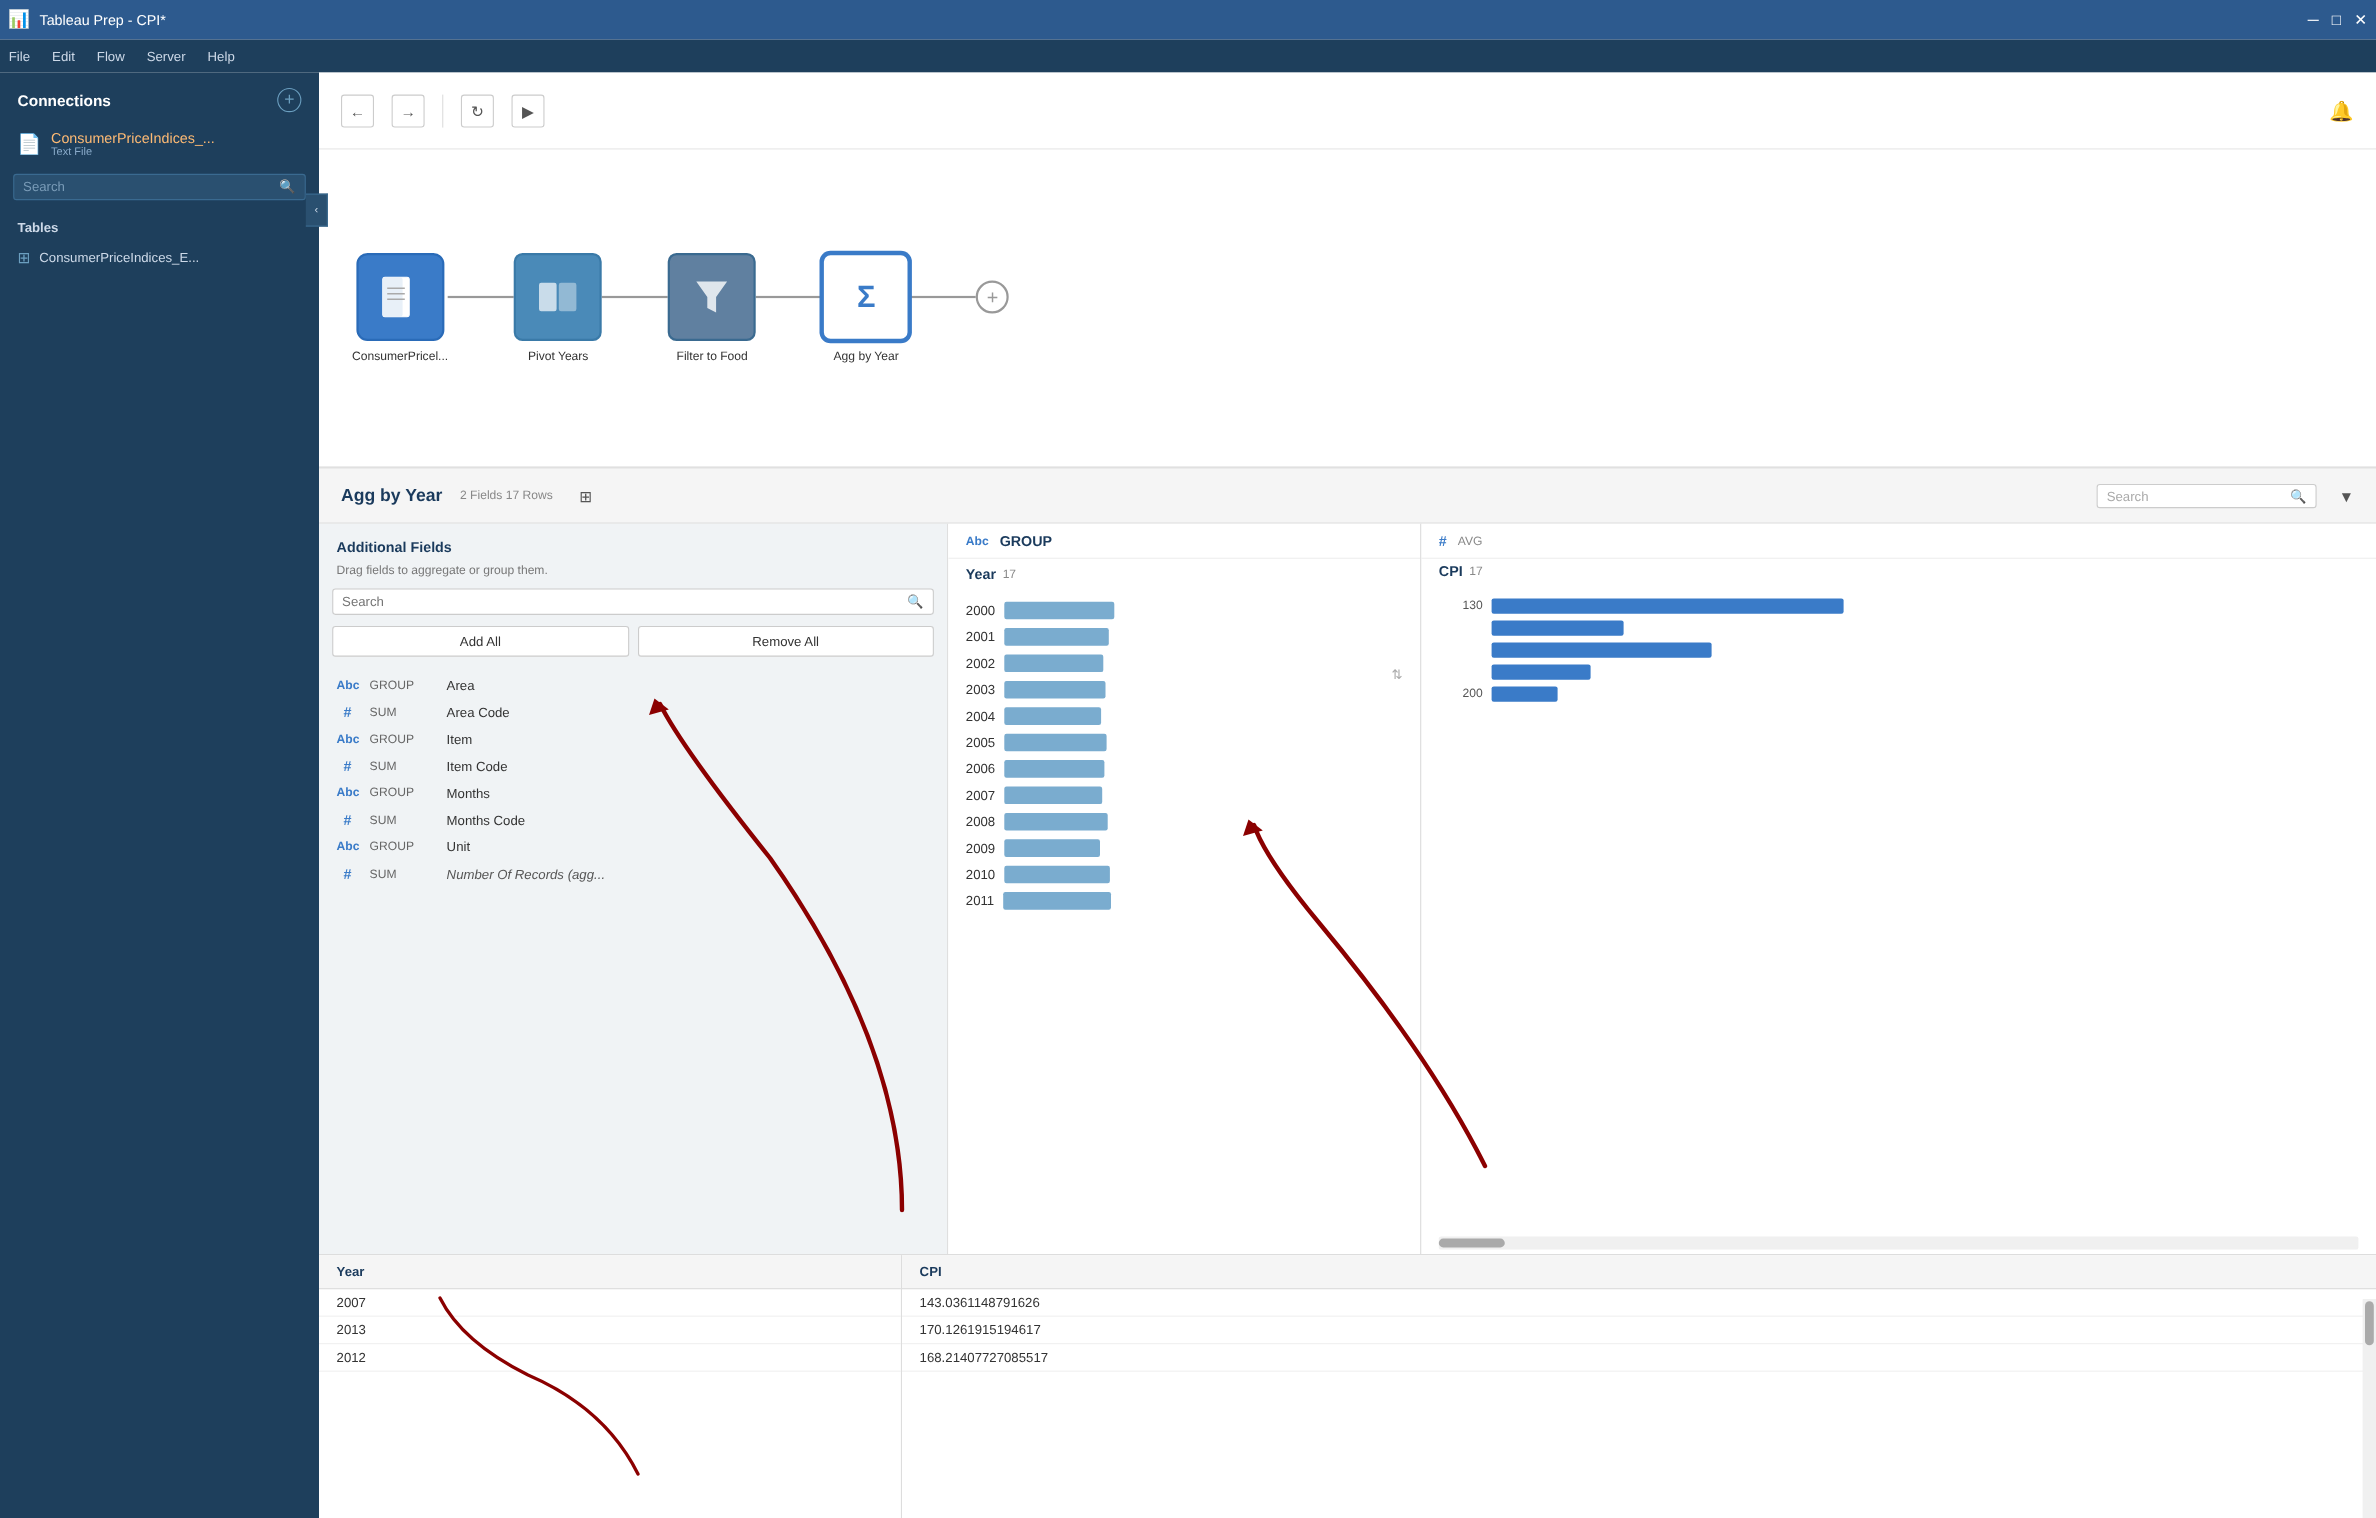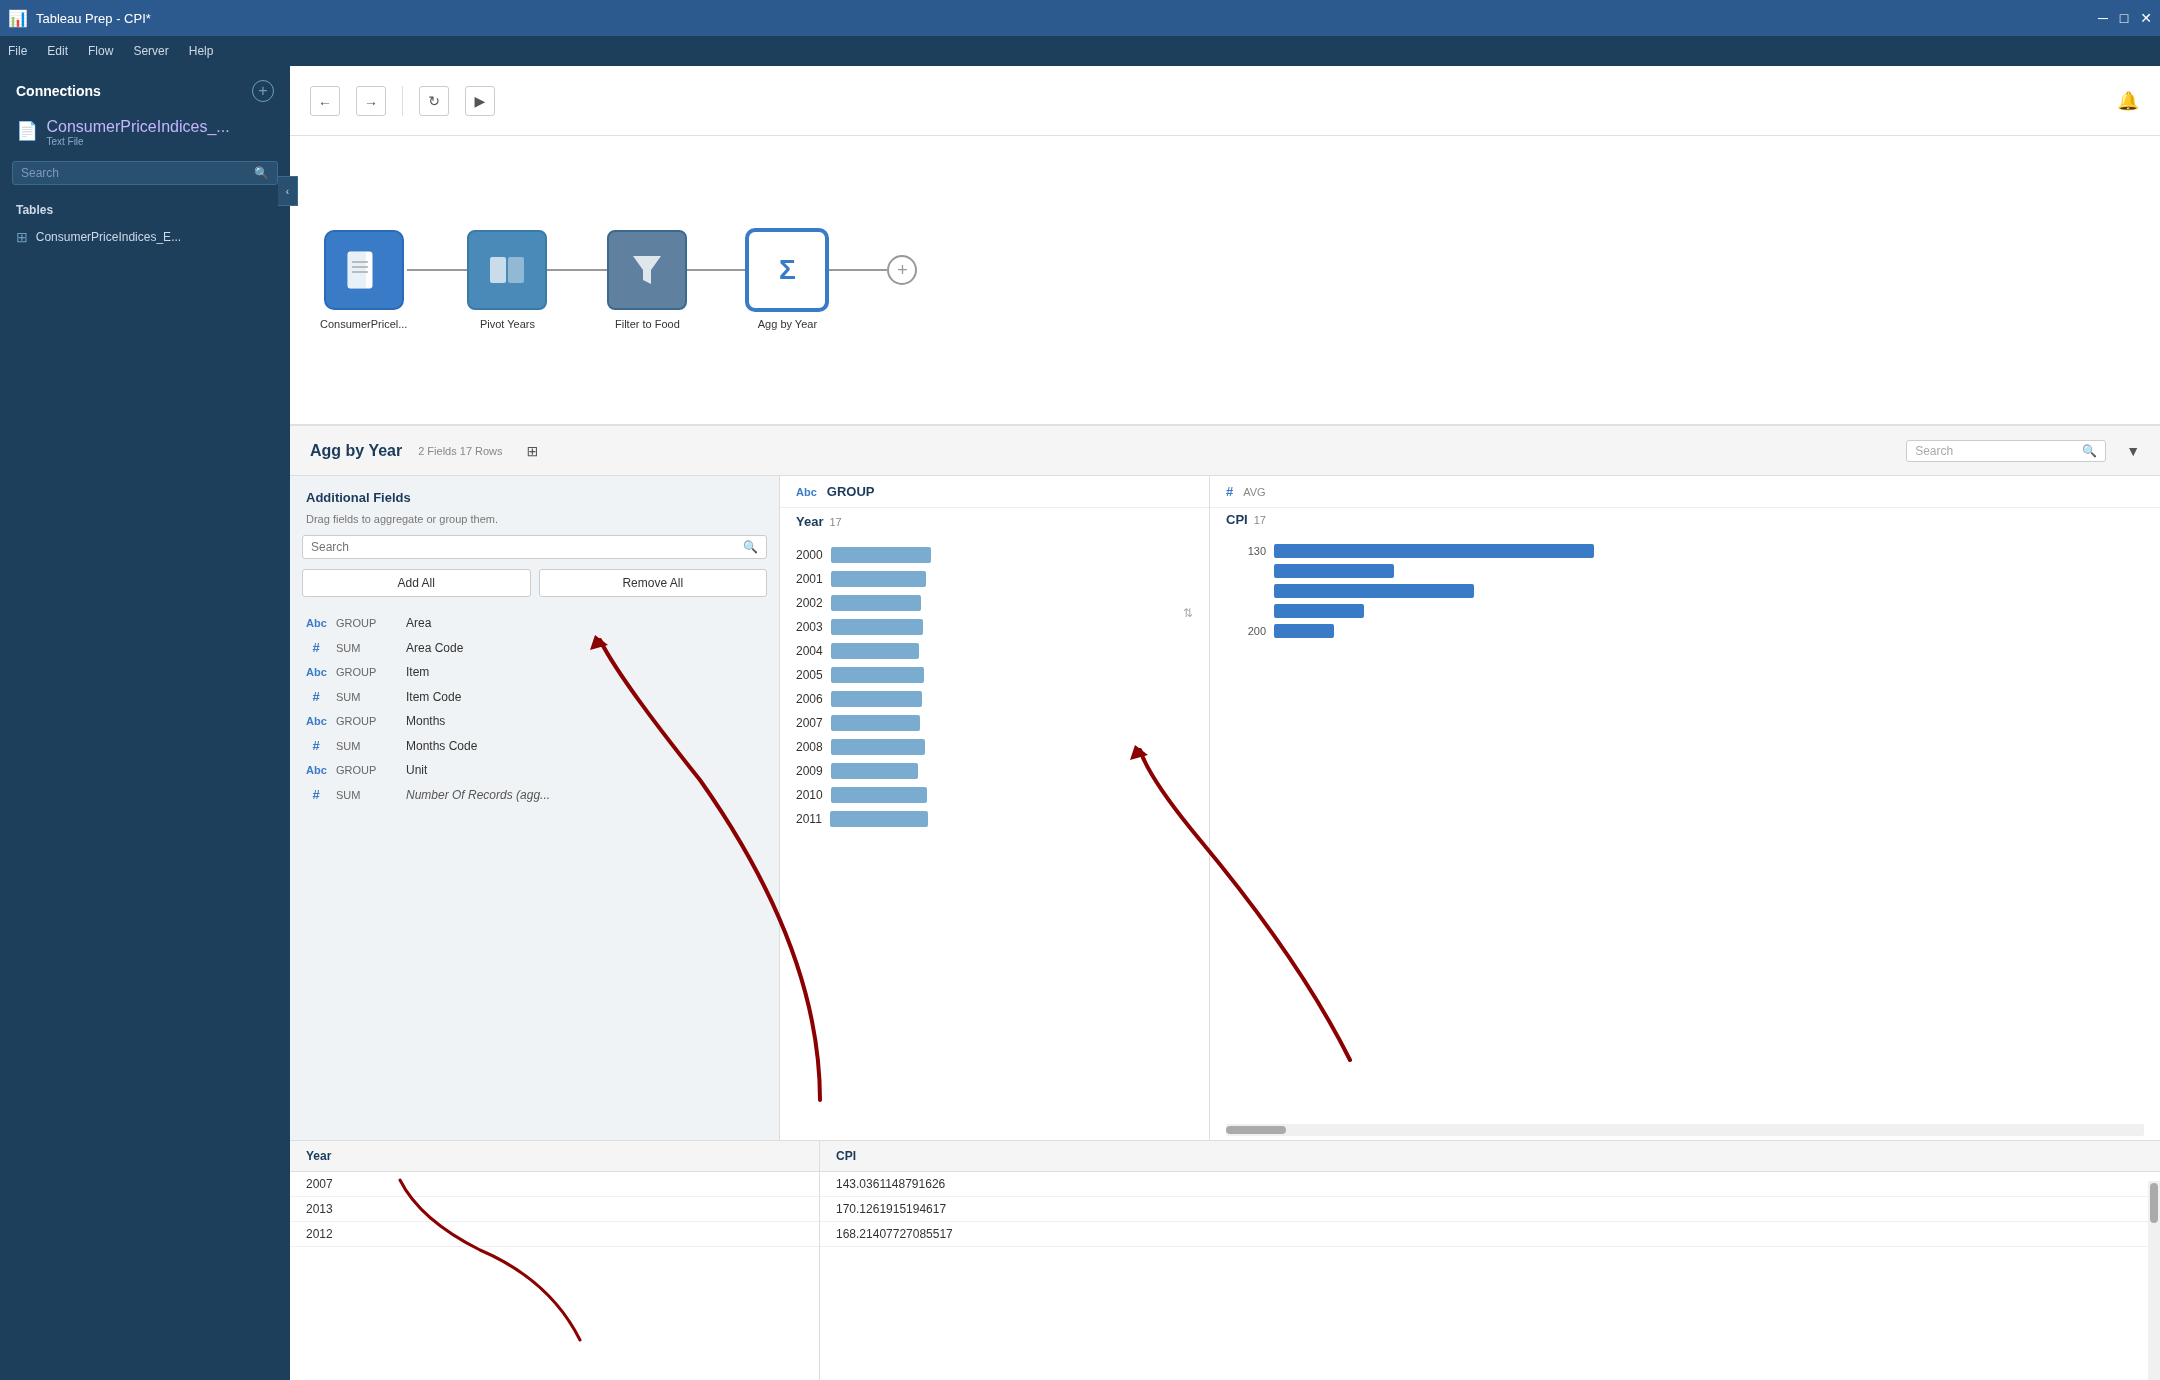--- a/index.html
+++ b/index.html
@@ -59,21 +59,21 @@
       cursor: pointer; color: #6b9fc0; font-size: 16px;
     }
     #connection-item {
       padding: 6px 16px;
       display: flex;
       align-items: flex-start;
       gap: 8px;
       cursor: pointer;
     }
     .connection-icon { color: #6b9fc0; font-size: 18px; margin-top: 2px; }
-    .connection-text .name { color: #c4b5fd; font-size: 16px; }
+    .connection-text .name { color: #fdba74; font-size: 13px; }
     .connection-text .type { color: #8aabca; font-size: 10px; }
 
     #sidebar-search-box {
       margin: 8px 12px;
       background: #2a5070;
       border: 1px solid #3a6a90;
       border-radius: 3px;
       display: flex;
       align-items: center;
       padding: 4px 8px;
@@ -263,21 +263,21 @@
 
     
     #three-columns {
       display: flex;
       flex: 1;
       overflow: hidden;
     }
 
     
     #additional-fields {
-      width: 490px;
+      width: 572px;
       background: #f0f3f5;
       border-right: 1px solid #ddd;
       display: flex;
       flex-direction: column;
       overflow: hidden;
     }
     #af-header {
       padding: 14px 16px 8px;
       font-size: 13px;
       font-weight: 600;

